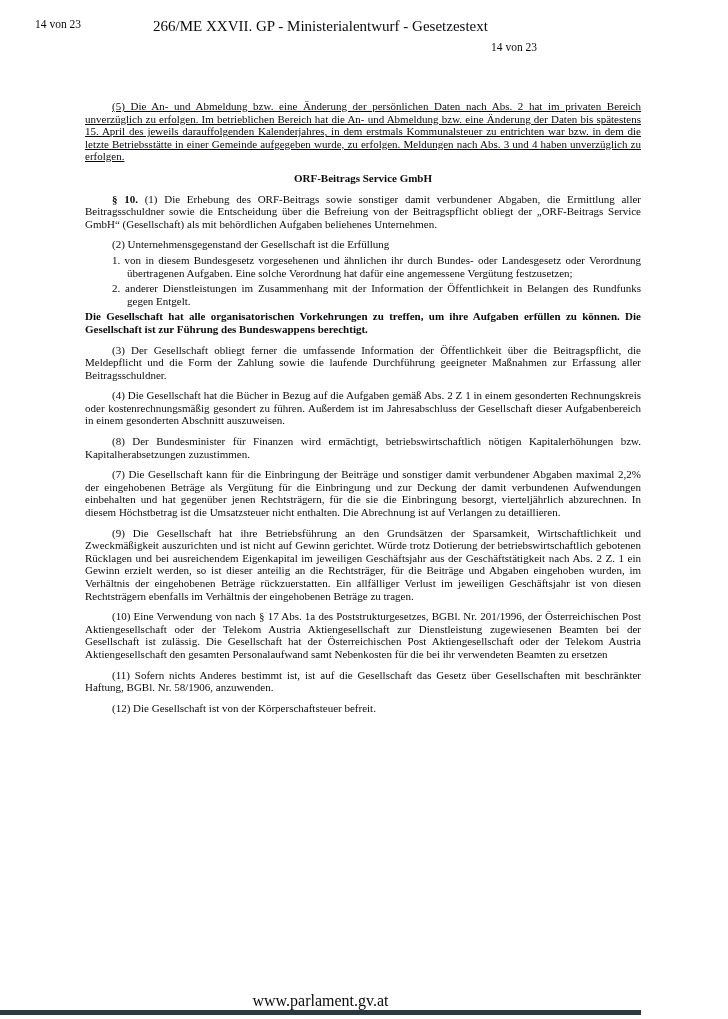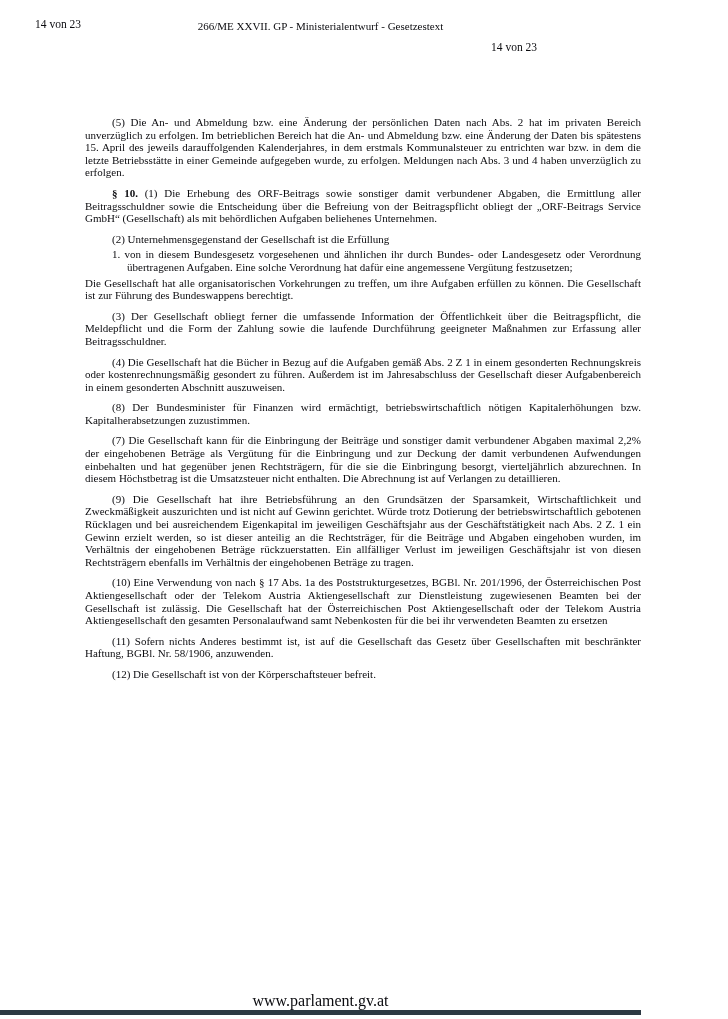--- a/index.html
+++ b/index.html
@@ -25,21 +25,21 @@
     font-size: 11.5px;
     line-height: 13px;
     white-space: nowrap;
   }
   .hdr-center {
     position: absolute;
     top: 20px;
     left: 0;
     right: 0;
     text-align: center;
-    font-size: 11px;
+    font-size: 15px;
     line-height: 13px;
   }
   .hdr-right {
     position: absolute;
     top: 41px;
     right: 104px;
     font-size: 11.5px;
     line-height: 13px;
     white-space: nowrap;
   }
@@ -47,23 +47,23 @@
   .doc-body {
     position: absolute;
     top: 100px;
     left: 85px;
     width: 556px;
     font-size: 11px;
     line-height: 12.6px;
     text-align: justify;
   }
   .doc-body p { margin: 8px 0 0 0; }
-  .doc-body p:first-child { margin-top: 16px; }
+  .doc-body p:first-child { margin-top: 0; text-decoration: underline; }
   .para { text-indent: 27px; }
-  .flush { text-indent: 0; margin-top: 3px !important; }
+  .flush { text-indent: 0; margin-top: 3px !important; font-weight: bold; }
   .heading {
     text-align: center;
     text-indent: 0;
     font-weight: bold;
     margin: 9px 0 0 0 !important;
   }
   .list-item {
     padding-left: 42px;
     text-indent: -15px;
     margin-top: 3px !important;
@@ -93,23 +93,25 @@
 <body>
 
 <div class="page">
 
   <div class="hdr-left">14 von 23</div>
   <div class="hdr-center">266/ME XXVII. GP - Ministerialentwurf - Gesetzestext</div>
   <div class="hdr-right">14 von 23</div>
 
   <div class="doc-body">
     <p class="para">(5) Die An- und Abmeldung bzw. eine Änderung der persönlichen Daten nach Abs. 2 hat im privaten Bereich unverzüglich zu erfolgen. Im betrieblichen Bereich hat die An- und Abmeldung bzw. eine Änderung der Daten bis spätestens 15. April des jeweils darauffolgenden Kalenderjahres, in dem erstmals Kommunalsteuer zu entrichten war bzw. in dem die letzte Betriebsstätte in einer Gemeinde aufgegeben wurde, zu erfolgen. Meldungen nach Abs. 3 und 4 haben unverzüglich zu erfolgen.</p>
+    <p class="heading">ORF-Beitrags Service GmbH</p>
     <p class="para"><span class="lead-bold">§ 10.</span><span> (1) Die Erhebung des ORF-Beitrags sowie sonstiger damit verbundener Abgaben, die Ermittlung aller Beitragsschuldner sowie die Entscheidung über die Befreiung von der Beitragspflicht obliegt der „ORF-Beitrags Service GmbH“ (Gesellschaft) als mit behördlichen Aufgaben beliehenes Unternehmen.</span></p>
     <p class="para">(2) Unternehmensgegenstand der Gesellschaft ist die Erfüllung</p>
     <p class="list-item">1. von in diesem Bundesgesetz vorgesehenen und ähnlichen ihr durch Bundes- oder Landesgesetz oder Verordnung übertragenen Aufgaben. Eine solche Verordnung hat dafür eine angemessene Vergütung festzusetzen;</p>
+    <p class="list-item">2. anderer Dienstleistungen im Zusammenhang mit der Information der Öffentlichkeit in Belangen des Rundfunks gegen Entgelt.</p>
     <p class="flush">Die Gesellschaft hat alle organisatorischen Vorkehrungen zu treffen, um ihre Aufgaben erfüllen zu können. Die Gesellschaft ist zur Führung des Bundeswappens berechtigt.</p>
     <p class="para">(3) Der Gesellschaft obliegt ferner die umfassende Information der Öffentlichkeit über die Beitragspflicht, die Meldepflicht und die Form der Zahlung sowie die laufende Durchführung geeigneter Maßnahmen zur Erfassung aller Beitragsschuldner.</p>
     <p class="para">(4) Die Gesellschaft hat die Bücher in Bezug auf die Aufgaben gemäß Abs. 2 Z 1 in einem gesonderten Rechnungskreis oder kostenrechnungsmäßig gesondert zu führen. Außerdem ist im Jahresabschluss der Gesellschaft dieser Aufgabenbereich in einem gesonderten Abschnitt auszuweisen.</p>
     <p class="para">(8) Der Bundesminister für Finanzen wird ermächtigt, betriebswirtschaftlich nötigen Kapitalerhöhungen bzw. Kapitalherabsetzungen zuzustimmen.</p>
     <p class="para">(7) Die Gesellschaft kann für die Einbringung der Beiträge und sonstiger damit verbundener Abgaben maximal 2,2% der eingehobenen Beträge als Vergütung für die Einbringung und zur Deckung der damit verbundenen Aufwendungen einbehalten und hat gegenüber jenen Rechtsträgern, für die sie die Einbringung besorgt, vierteljährlich abzurechnen. In diesem Höchstbetrag ist die Umsatzsteuer nicht enthalten. Die Abrechnung ist auf Verlangen zu detaillieren.</p>
     <p class="para">(9) Die Gesellschaft hat ihre Betriebsführung an den Grundsätzen der Sparsamkeit, Wirtschaftlichkeit und Zweckmäßigkeit auszurichten und ist nicht auf Gewinn gerichtet. Würde trotz Dotierung der betriebswirtschaftlich gebotenen Rücklagen und bei ausreichendem Eigenkapital im jeweiligen Geschäftsjahr aus der Geschäftstätigkeit nach Abs. 2 Z. 1 ein Gewinn erzielt werden, so ist dieser anteilig an die Rechtsträger, für die Beiträge und Abgaben eingehoben wurden, im Verhältnis der eingehobenen Beträge rückzuerstatten. Ein allfälliger Verlust im jeweiligen Geschäftsjahr ist von diesen Rechtsträgern ebenfalls im Verhältnis der eingehobenen Beträge zu tragen.</p>
     <p class="para">(10) Eine Verwendung von nach § 17 Abs. 1a des Poststrukturgesetzes, BGBl. Nr. 201/1996, der Österreichischen Post Aktiengesellschaft oder der Telekom Austria Aktiengesellschaft zur Dienstleistung zugewiesenen Beamten bei der Gesellschaft ist zulässig. Die Gesellschaft hat der Österreichischen Post Aktiengesellschaft oder der Telekom Austria Aktiengesellschaft den gesamten Personalaufwand samt Nebenkosten für die bei ihr verwendeten Beamten zu ersetzen</p>
     <p class="para">(11) Sofern nichts Anderes bestimmt ist, ist auf die Gesellschaft das Gesetz über Gesellschaften mit beschränkter Haftung, BGBl. Nr. 58/1906, anzuwenden.</p>
     <p class="para">(12) Die Gesellschaft ist von der Körperschaftsteuer befreit.</p>
   </div>

